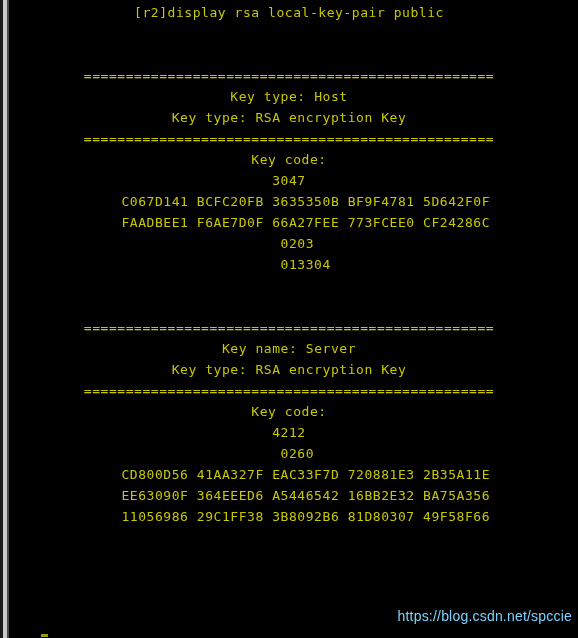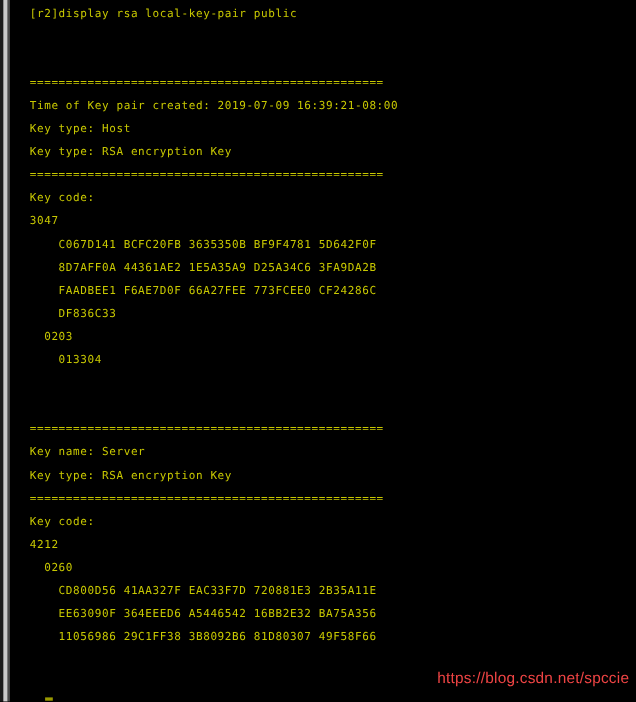--- a/index.html
+++ b/index.html
@@ -42,41 +42,42 @@
     left: 0; top: 0;
     width: 578px;
     height: 638px;
     padding: 2px 0 0 0;
     box-sizing: border-box;
   }
 
   .line {
     height: 21px;
     line-height: 21px;
-    padding-left: 27px;
-    font-size: 10px;
+    padding-left: 0;
+    font-size: 13px;
     letter-spacing: 0.55px;
     color: #c8c800;
     white-space: pre;
     font-family: "DejaVu Sans Mono", "Liberation Mono", monospace;
+    text-align: center;
   }
   .line.blank {
     color: transparent;
   }
   .sep {
     letter-spacing: 0.55px;
   }
 
   #watermark {
     position: absolute;
     right: 6px;
     top: 608px;
     font-family: "Liberation Sans", sans-serif;
     font-size: 14px;
-    color: #ef4444;
+    color: #7dd3fc;
     white-space: pre;
     letter-spacing: 0.2px;
   }
 
   #cursor {
     position: absolute;
     left: 41px;
     top: 634px;
     width: 7px;
     height: 3px;
@@ -93,30 +94,27 @@
   <div id="left-rail-shadow"></div>
 
   <div id="terminal">
 
     <div class="line">[r2]display rsa local-key-pair public</div>
 
     <div class="line blank"> </div>
     <div class="line blank"> </div>
 
     <div class="line sep">=================================================</div>
-    <div class="line">Time of Key pair created: 2019-07-09 16:39:21-08:00</div>
     <div class="line">Key type: Host</div>
     <div class="line">Key type: RSA encryption Key</div>
     <div class="line sep">=================================================</div>
     <div class="line">Key code:</div>
     <div class="line">3047</div>
     <div class="line">    C067D141 BCFC20FB 3635350B BF9F4781 5D642F0F</div>
-    <div class="line">    8D7AFF0A 44361AE2 1E5A35A9 D25A34C6 3FA9DA2B</div>
     <div class="line">    FAADBEE1 F6AE7D0F 66A27FEE 773FCEE0 CF24286C</div>
-    <div class="line">    DF836C33</div>
     <div class="line">  0203</div>
     <div class="line">    013304</div>
 
     <div class="line blank"> </div>
     <div class="line blank"> </div>
 
     <div class="line sep">=================================================</div>
     <div class="line">Key name: Server</div>
     <div class="line">Key type: RSA encryption Key</div>
     <div class="line sep">=================================================</div>

